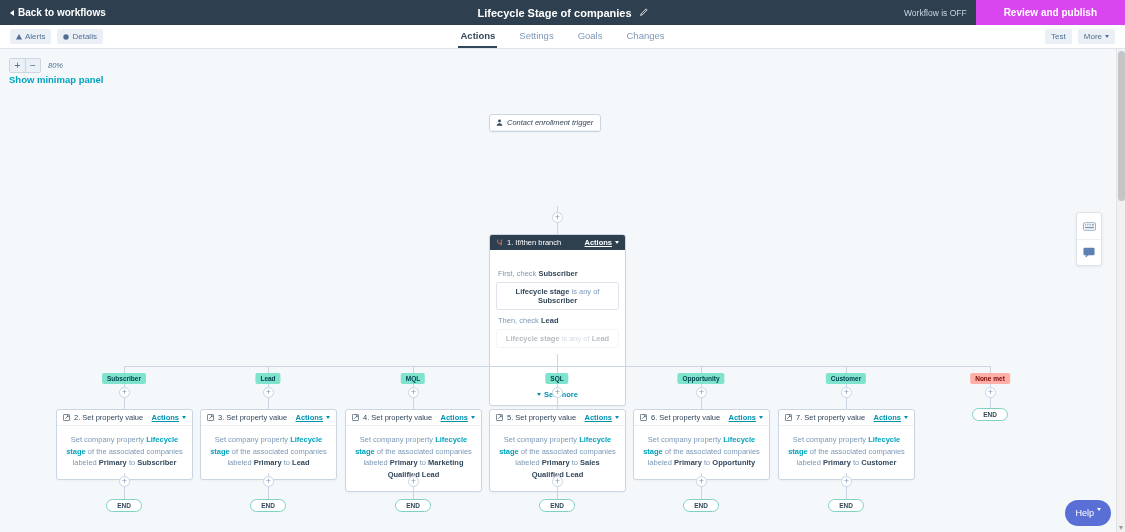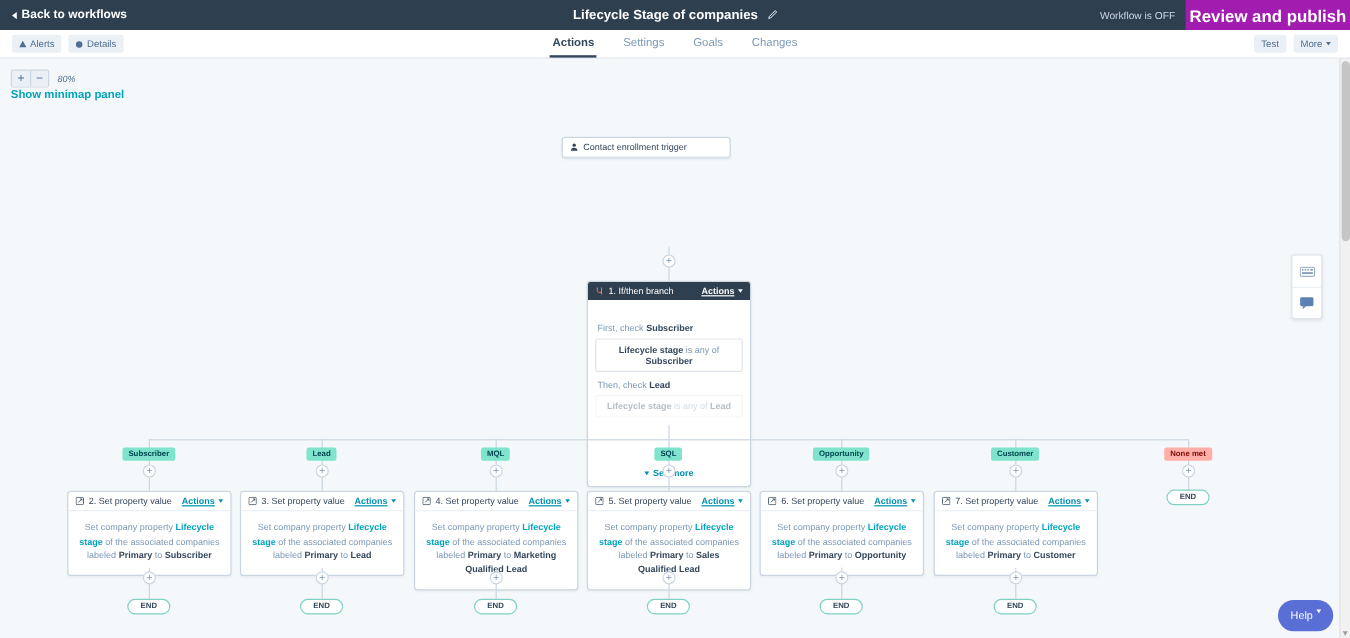--- a/index.html
+++ b/index.html
@@ -41,24 +41,24 @@
     pointer-events: none;
   }
   .wf-title span[data-name="workflow-title-text"] { pointer-events: auto; cursor: text;}
   .pencil-icon { width: 9px; height: 9px; pointer-events: auto; cursor: pointer;}
   .topbar-right {
     margin-left: auto; display: flex; align-items: center;
     height: 100%;
   }
   .wf-status { font-size: 8.5px; color: #cbd6e2; padding-right: 9px; }
   .publish-btn {
-    background: #a21caf; color: #fff;
-    font-size: 14px; font-weight: bold;
+    background: #d946ef; color: #fff;
+    font-size: 10px; font-weight: bold;
     height: 100%; display: flex; align-items: center;
-    padding: 0 3px; cursor: pointer; border: none;
+    padding: 0 28px; cursor: pointer; border: none;
     font-family: inherit;
   }
 
   
   .subbar {
     height: 24px; background: #fff;
     border-bottom: 1px solid #dfe3eb;
     display: flex; align-items: center;
     position: relative; padding: 0 10px;
   }
@@ -115,21 +115,21 @@
   
   .node {
     background: #fff;
     border: 1px solid #cbd6e2;
     border-radius: 3px;
     box-shadow: 0 1px 2px rgba(0,0,0,0.04);
   }
 
   .trigger-card {
     position: absolute;
-    left: 468px; top: 65px; width: 141px;
+    left: 489px; top: 65px; width: 112px; font-style: italic;
   }
   .card-head {
     display: flex; align-items: center; gap: 4px;
     padding: 3px 6px;
     border-bottom: 1px solid #eaf0f6;
     font-size: 7.5px; color: #33475b;
   }
   .card-head .ico { width: 7px; height: 7px; flex: none; }
   .card-body { padding: 7px 6px 8px; }
   .inner-box {

